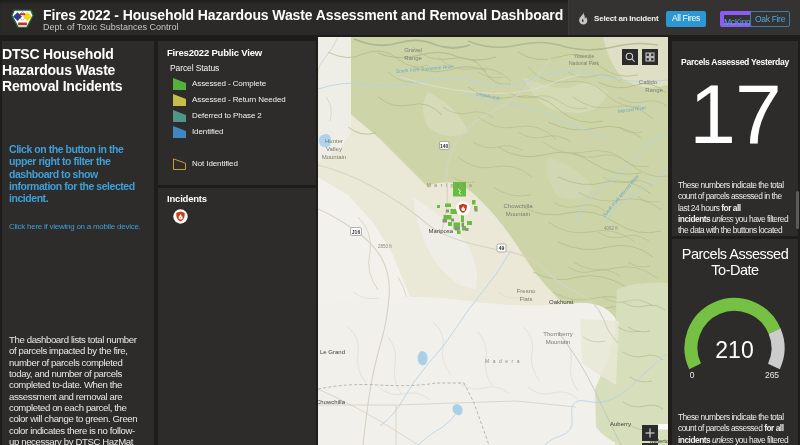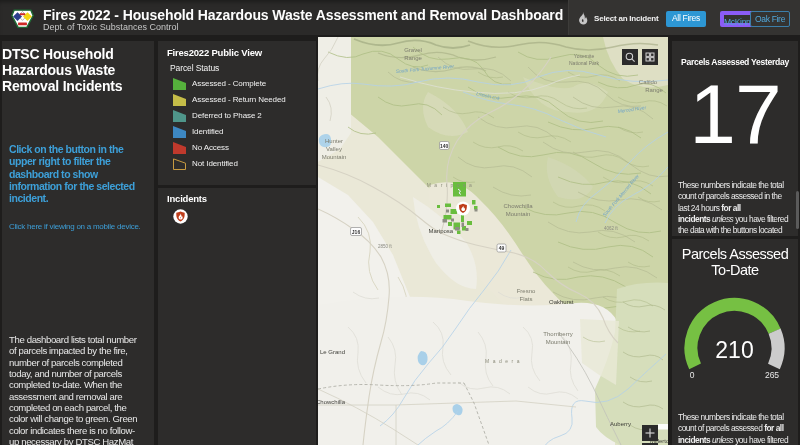--- a/index.html
+++ b/index.html
@@ -97,26 +97,20 @@
       <svg class="sw" width="13" height="12">
           <polygon points="0,0 13,5 13,12 0,12" fill="#4f968a"></polygon>
         </svg>
       <span class="lbl">Deferred to Phase 2</span>
       </div>
     <div class="abs lrow" style="top:83px">
       <svg class="sw" width="13" height="12">
           <polygon points="0,0 13,5 13,12 0,12" fill="#3d88c2"></polygon>
         </svg>
       <span class="lbl">Identified</span>
-      </div>
-    <div class="abs lrow" style="top:99px">
-      <svg class="sw" width="13" height="12">
-          <polygon points="0,0 13,5 13,12 0,12" fill="#bf392c"></polygon>
-        </svg>
-      <span class="lbl">No Access</span>
       </div>
     <div class="abs lrow" style="top:115px">
       <svg class="sw" width="13" height="12">
           <polygon points="0.5,0.9 12.5,5.2 12.5,11.5 0.5,11.5" fill="none" stroke="#c79a41" stroke-width="1"></polygon>
         </svg>
       <span class="lbl">Not Identified</span>
       </div>
   </div>
 
   <div class="panel" id="inc">

